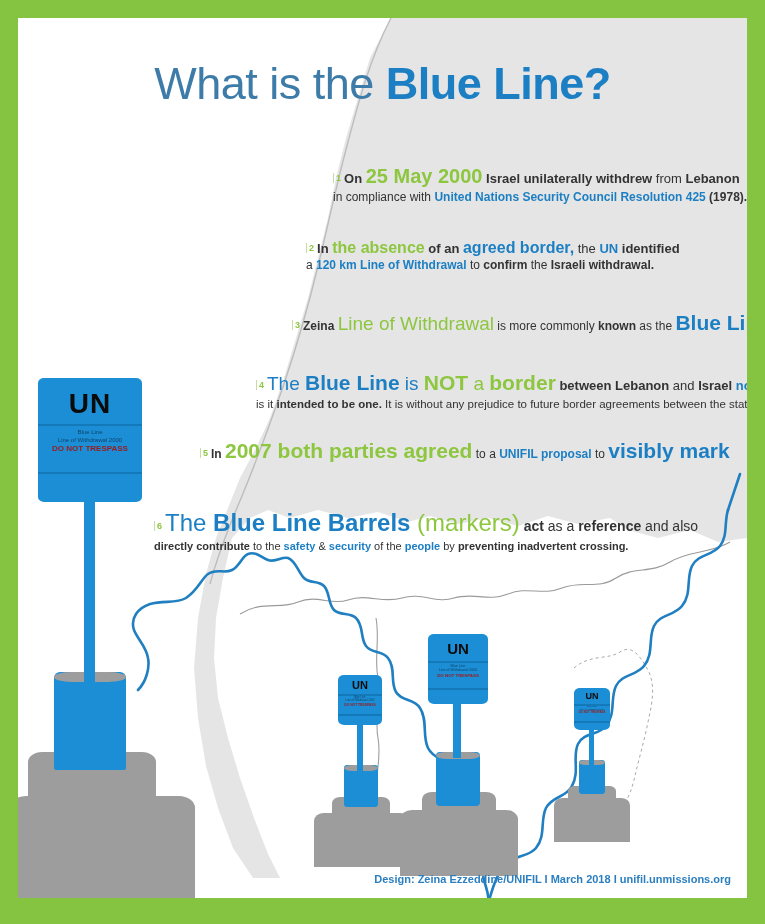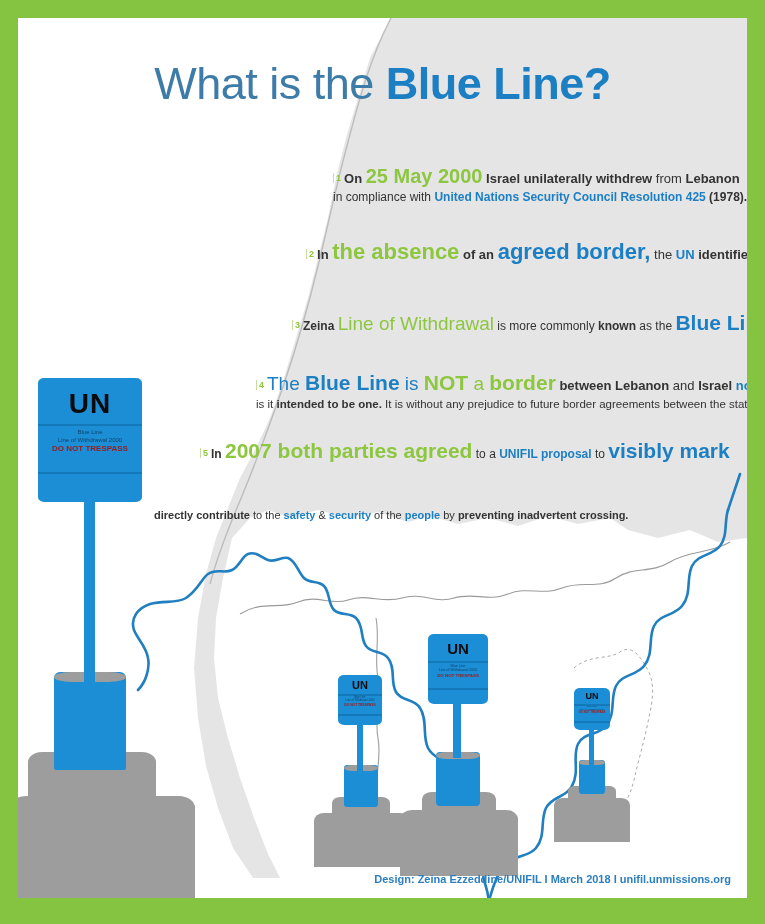--- a/index.html
+++ b/index.html
@@ -45,21 +45,21 @@
 
   
   #b1{left:315px;top:146px;}
   #b1 .l1{font-size:13px;font-weight:bold;}
   #b1 .l1 .big{font-size:20px;font-weight:bold;}
   #b1 .l2{font-size:12px;font-weight:bold;}
   #b1 .reg{font-weight:normal;margin-top:46px;}
 
   #b2{left:288px;top:220px;}
   #b2 .l1{font-size:13px;font-weight:bold;}
-  #b2 .l1 .big{font-size:22px;font-weight:bold;}
+  #b2 .l1 .big{font-size:16px;font-weight:bold;}
   #b2 .l2{font-size:12px;font-weight:bold;}
   #b2 .reg{font-weight:normal;}
 
   #b3{left:274px;top:292px;}
   #b3 .l1{font-size:12px;font-weight:bold;}
   #b3 .l1 .mid{font-size:19px;font-weight:normal;}
   #b3 .l1 .big{font-size:21px;font-weight:bold;}
   #b3 .reg{font-weight:normal;}
 
   #b4{left:238px;top:352px;}
@@ -180,20 +180,23 @@
     </span>
     <span class="ln l2">
       <span class="dk reg">in compliance with </span><span class="bl">United Nations Security Council Resolution 425</span><span class="dk"> (1978).</span>
     </span>
   </div>
 
   <div class="block" id="b2">
     <span class="ln l1">
       <span class="num">2</span><span class="dk">In </span><span class="g big">the absence</span><span class="dk"> of an </span><span class="bl big">agreed border,</span><span class="dk reg"> the </span><span class="bl">UN</span><span class="dk"> identified</span>
     </span>
+    <span class="ln l2">
+      <span class="dk reg">a </span><span class="bl">120 km Line of Withdrawal</span><span class="dk reg"> to </span><span class="dk">confirm</span><span class="dk reg"> the </span><span class="dk">Israeli withdrawal.</span>
+    </span>
   </div>
 
   <div class="block" id="b3">
     <span class="ln l1">
       <span class="num">3</span><span class="dk">Zeina </span><span class="g mid">Line of Withdrawal</span><span class="dk reg"> is more commonly </span><span class="dk">known</span><span class="dk reg"> as the </span><span class="bl big">Blue Line.</span>
     </span>
   </div>
 
   <div class="block" id="b4">
     <span class="ln l1">
@@ -204,20 +207,23 @@
     </span>
   </div>
 
   <div class="block" id="b5">
     <span class="ln l1">
       <span class="num">5</span><span class="dk">In </span><span class="g big">2007 both parties agreed</span><span class="dk reg"> to a </span><span class="bl">UNIFIL proposal</span><span class="dk reg"> to </span><span class="bl big">visibly mark</span>
     </span>
   </div>
 
   <div class="block" id="b6">
+    <span class="ln l1">
+      <span class="num">6</span><span class="bl big">The </span><span class="bl big bold">Blue Line Barrels</span><span class="g big"> (markers)</span><span class="dk bold"> act</span><span class="dk reg"> as a </span><span class="dk bold">reference</span><span class="dk reg"> and also</span>
+    </span>
     <span class="ln l2">
       <span class="dk">directly contribute</span><span class="dk reg"> to the </span><span class="bl">safety</span><span class="dk reg"> &amp; </span><span class="bl">security</span><span class="dk reg"> of the </span><span class="bl">people</span><span class="dk reg"> by </span><span class="dk">preventing inadvertent crossing.</span>
     </span>
   </div>
 
   <div class="barrel" id="bar1" style="left:0px;top:348px;width:180px;height:540px;">
 
     <div class="plinth2" style="left:-8px;top:430px;width:185px;height:120px;border-radius:16px 16px 0 0/12px 12px 0 0;"></div>
 
     <div class="plinth" style="left:10px;top:386px;width:128px;height:70px;border-radius:14px/10px;"></div>

